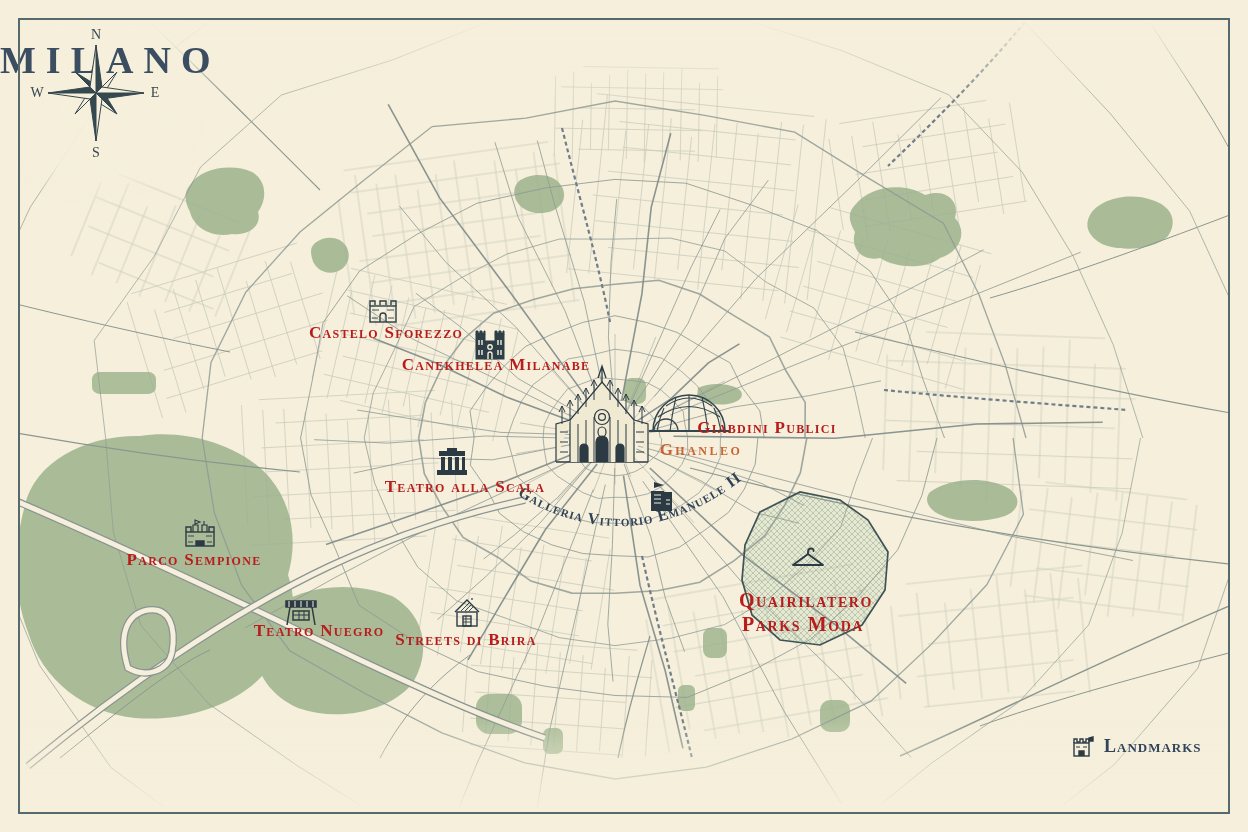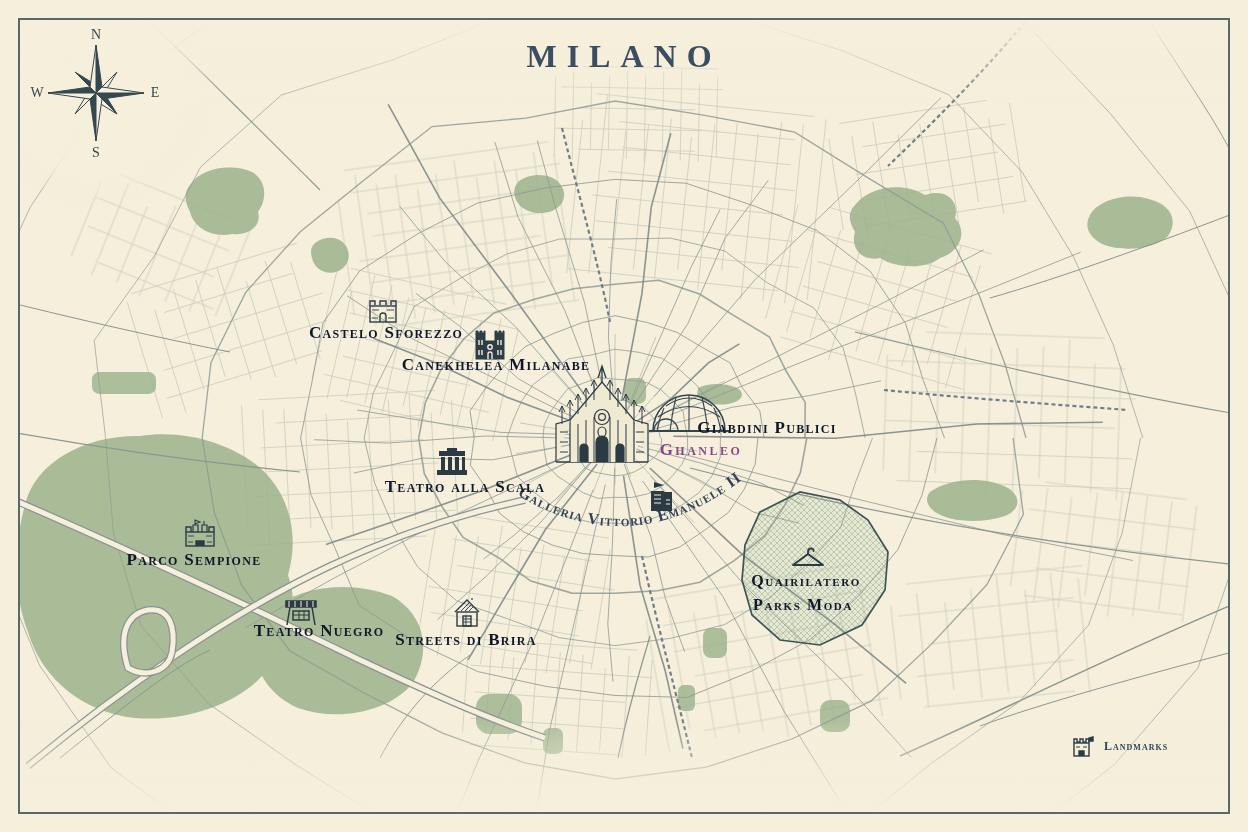--- a/index.html
+++ b/index.html
@@ -2,34 +2,34 @@
 <html><head>
 <meta charset="utf-8">
 <style>
   html,body{margin:0;padding:0;background:#e8e2cc;}
   .stage{position:relative;width:1248px;height:832px;background:#f5efdb;overflow:hidden;
          font-family:"Liberation Serif", serif;}
   .frame{position:absolute;left:18px;top:18px;right:18px;bottom:18px;
          border:2px solid #56696d;pointer-events:none;z-index:40;}
   #map-svg{position:absolute;left:0;top:0;z-index:1;}
   #overlay-svg{position:absolute;left:0;top:0;z-index:12;pointer-events:none;}
-  .page-title{position:absolute;left:0;right:0;top:38px;text-align:center;z-index:20;
-      font-size:32px;letter-spacing:10px;color:#3b4d61;font-weight:600;}
+  .page-title{position:absolute;left:0;right:0;top:38px;text-align:left;z-index:20;
+      font-size:38px;letter-spacing:10px;color:#3b4d61;font-weight:600;}
   .map-label{position:absolute;transform:translate(-50%,-50%);white-space:nowrap;z-index:20;
-      color:#0f172a;font-variant:small-caps;font-size:17px;letter-spacing:1.3px;font-weight:600;}
-  .label-lg{font-size:16px;letter-spacing:1.6px;}
-  .label-faded{color:#701a75;opacity:.8;letter-spacing:2.5px;}
+      color:#b91c1c;font-variant:small-caps;font-size:17px;letter-spacing:1.3px;font-weight:600;}
+  .label-lg{font-size:20px;letter-spacing:1.6px;margin-top:19px;}
+  .label-faded{color:#c2410c;opacity:.8;letter-spacing:2.5px;}
   .icon{position:absolute;z-index:15;}
   .icon svg{display:block;}
   .compass{position:absolute;left:28px;top:25px;width:136px;height:136px;z-index:20;}
   .compass text{font-family:"Liberation Serif",serif;font-size:14px;fill:#35474f;}
   .legend{position:absolute;left:1070px;top:732px;z-index:20;color:#31445c;}
   .legend-row{display:flex;align-items:center;height:28px;}
   .legend-row .sym{width:34px;display:flex;justify-content:flex-start;align-items:center;}
-  .legend-label{font-variant:small-caps;font-size:12px;letter-spacing:1px;font-weight:600;}
+  .legend-label{font-variant:small-caps;font-size:18px;letter-spacing:1px;font-weight:600;}
   .legend-gap{display:inline-block;width:16px;}
   .curved-text{font-variant:small-caps;font-size:16px;letter-spacing:1px;font-weight:600;fill:#2f4258;}
 </style>
 </head>
 <body>
 
 <div class="stage">
 
   <svg id="map-svg" width="1248" height="832">
       <defs>

